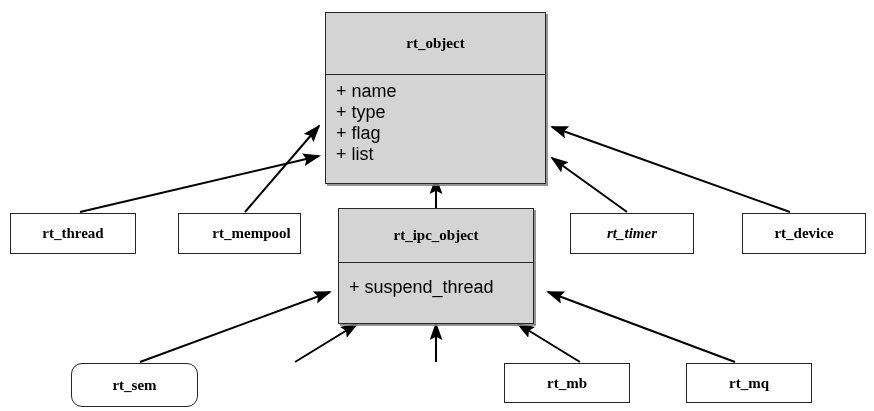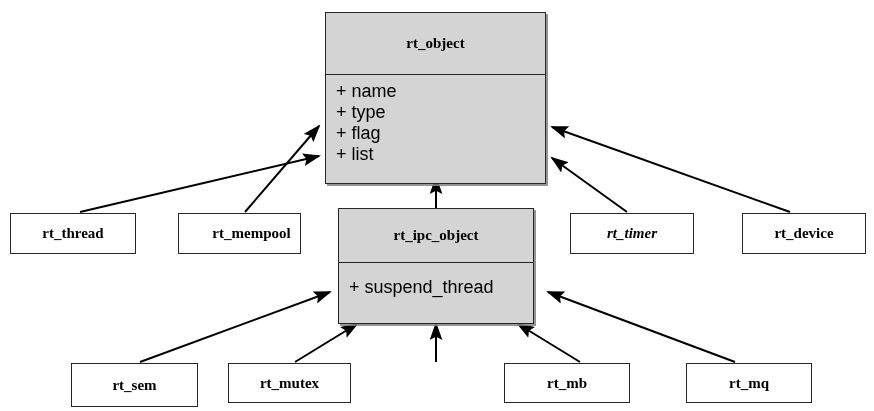--- a/index.html
+++ b/index.html
@@ -123,27 +123,24 @@
   </div>
 
   <div class="node leaf" style="left:570px; top:213px; width:124px; height:41px;font-style:italic;">
     <div class="node-title">rt_timer</div>
   </div>
 
   <div class="node leaf" style="left:742px; top:213px; width:124px; height:41px;">
     <div class="node-title">rt_device</div>
   </div>
 
-  <div class="node leaf" style="left:71px; top:363px; width:127px; height:44px;">
+  <div class="node leaf" style="left:71px; top:363px; width:127px; height:44px;border-radius:11px;">
     <div class="node-title">rt_sem</div>
   </div>
 
-  <div class="node leaf" style="left:228px; top:363px; width:123px; height:40px;">
-    <div class="node-title">rt_mutex</div>
-  </div>
 
 
   <div class="node leaf" style="left:504px; top:363px; width:126px; height:40px;">
     <div class="node-title">rt_mb</div>
   </div>
 
   <div class="node leaf" style="left:686px; top:363px; width:126px; height:40px;">
     <div class="node-title">rt_mq</div>
   </div>
 

